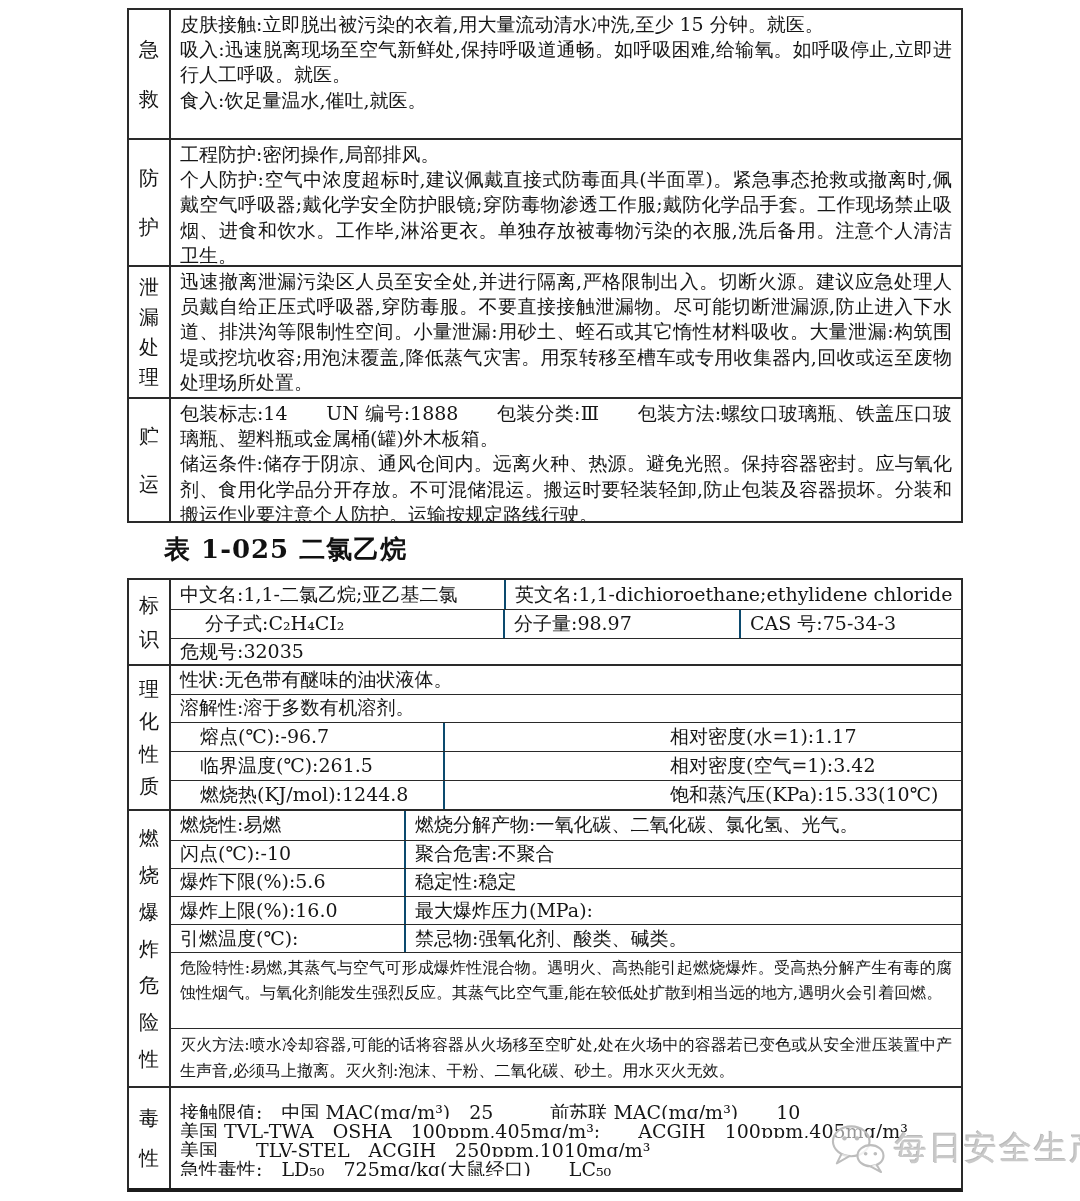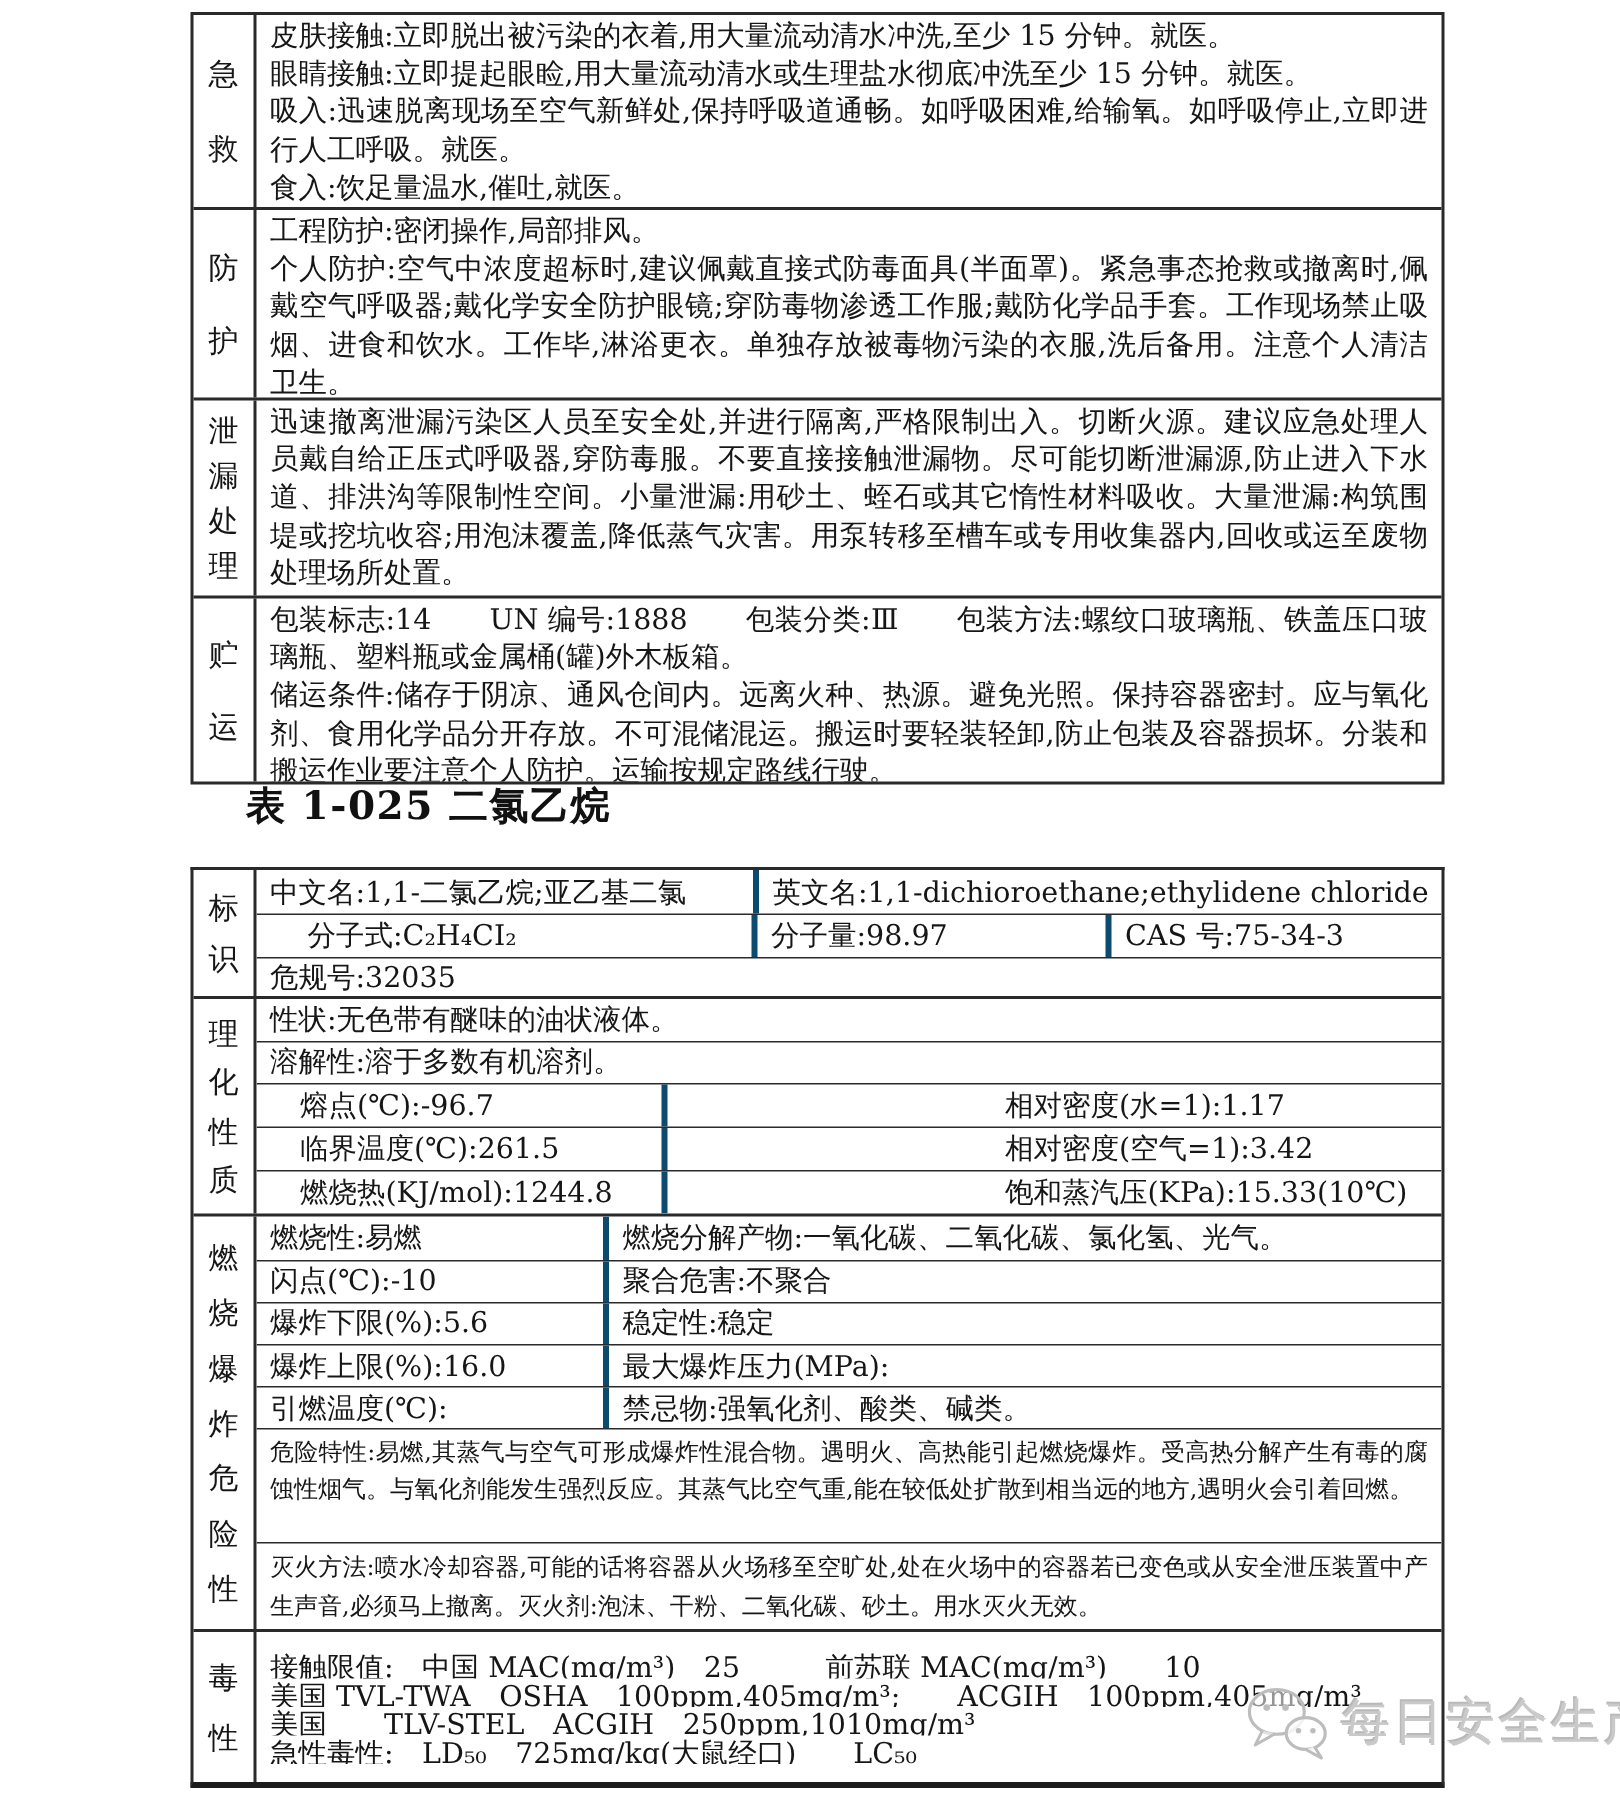--- a/index.html
+++ b/index.html
@@ -31,59 +31,58 @@
   }
   .scontent{flex:1;min-width:0;overflow:hidden;display:flex;flex-direction:column;}
   .paras{padding:2px 9px 0 9px;}
   .paras p{margin:0;font-size:19px;line-height:25.2px;text-align:justify;}
   .row{display:flex;box-sizing:border-box;align-items:stretch;}
   .bt{border-top:1px solid #2a2a2a;}
   .r29{height:29px;}
   .r28{height:28px;}
   .r26{height:26px;}
   .c{
-    box-sizing:border-box;border-right:4px solid #0c4a6e;padding:0 9px;
+    box-sizing:border-box;border-right:2px solid #0c4a6e;padding:0 9px;
     font-size:19px;white-space:nowrap;overflow:hidden;
     display:flex;align-items:center;
   }
   .c.last{flex:1;border-right:none;}
   .w335{flex:0 0 335px;}
   .w309{flex:0 0 309px;margin-left:25px;}
   .w236{flex:0 0 236px;text-align:right;}
   .w254{flex:0 0 254px;margin-left:20px;}
   .w216{flex:0 0 216px;margin-top:37px;}
   .w235{flex:0 0 235px;}
   .block{padding:2px 9px 0 9px;font-size:16px;line-height:25.4px;text-align:justify;box-sizing:border-box;}
   .blk-hazard{height:77px;}
   .blk-ext{height:58px;padding-top:3px;}
   .tox{padding:12px 9px;}
   .tox p{margin:0;font-size:19px;line-height:25.5px;white-space:nowrap;overflow:hidden;}
   .page-title{
-    position:absolute;left:164px;top:520px;
+    position:absolute;left:164px;top:532px;
     font-size:26px;font-weight:bold;letter-spacing:1px;color:#111;
   }
   .watermark{
     position:absolute;left:828px;top:1122px;display:flex;align-items:center;gap:8px;
     color:#c9c9c9;font-size:33px;letter-spacing:2px;white-space:nowrap;
     text-shadow:1px 1px 0 #ffffff, -1px -1px 0 #b9b9b9;z-index:5;
   }
 </style>
 </head>
 <body>
 
 <div class="tbl tbl1">
 
   <div class="sec s-jj">
     <div class="vlab">
         <span>急</span>
         <span>救</span>
       </div>
     <div class="scontent paras">
       <p>皮肤接触:立即脱出被污染的衣着,用大量流动清水冲洗,至少 15 分钟。就医。</p>
-      <p>眼睛接触:立即提起眼睑,用大量流动清水或生理盐水彻底冲洗至少 15 分钟。就医。</p>
       <p>吸入:迅速脱离现场至空气新鲜处,保持呼吸道通畅。如呼吸困难,给输氧。如呼吸停止,立即进行人工呼吸。就医。</p>
       <p>食入:饮足量温水,催吐,就医。</p>
     </div>
   </div>
 
   <div class="sec s-fh">
     <div class="vlab">
         <span>防</span>
         <span>护</span>
       </div>

